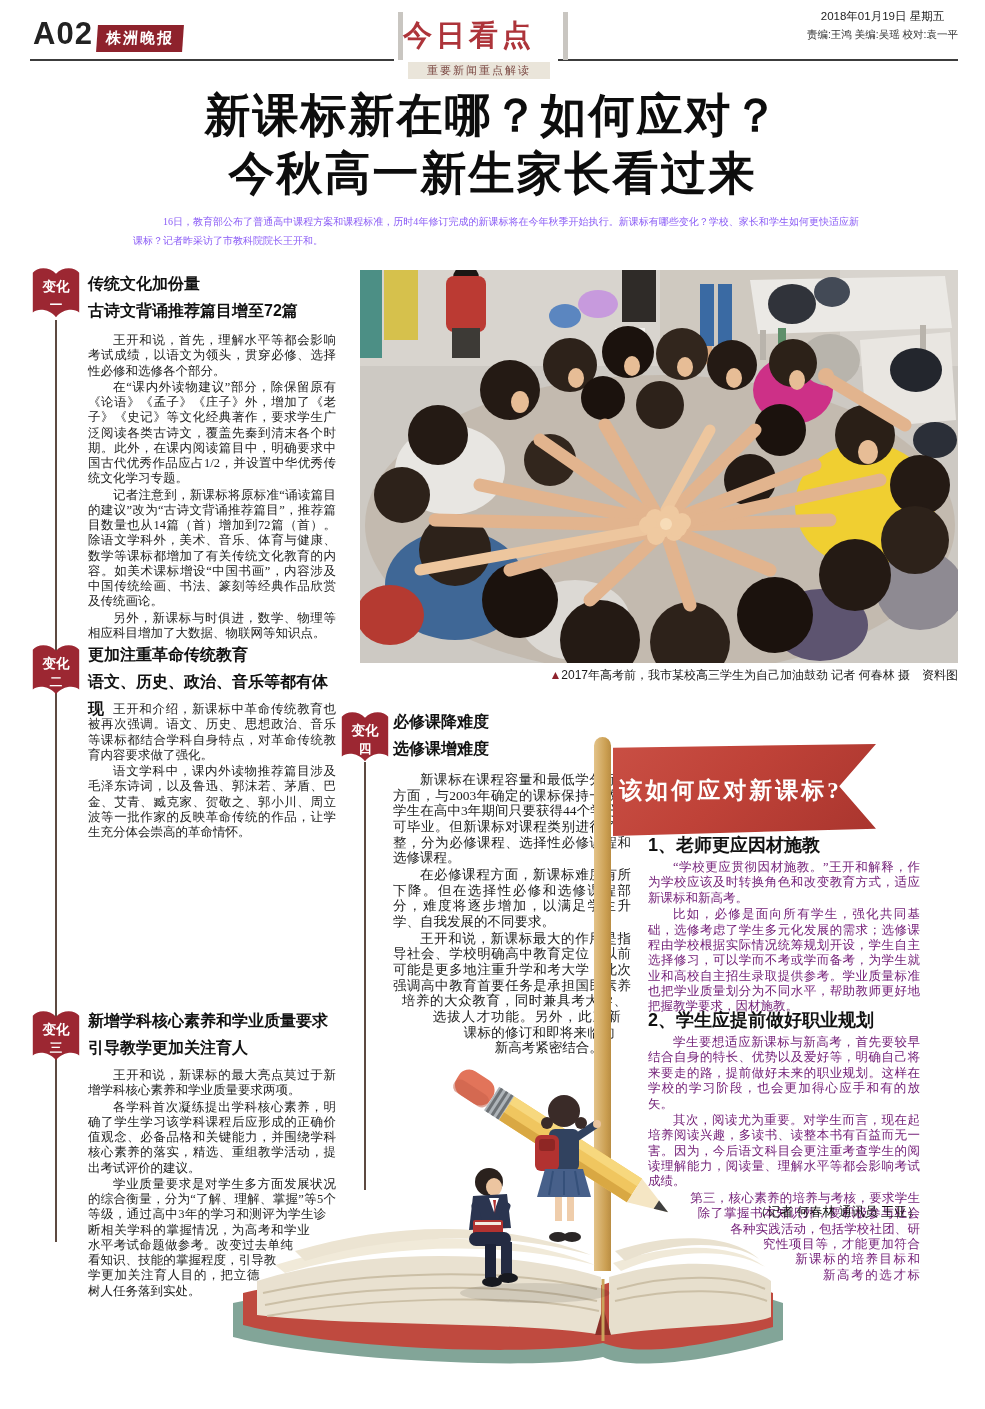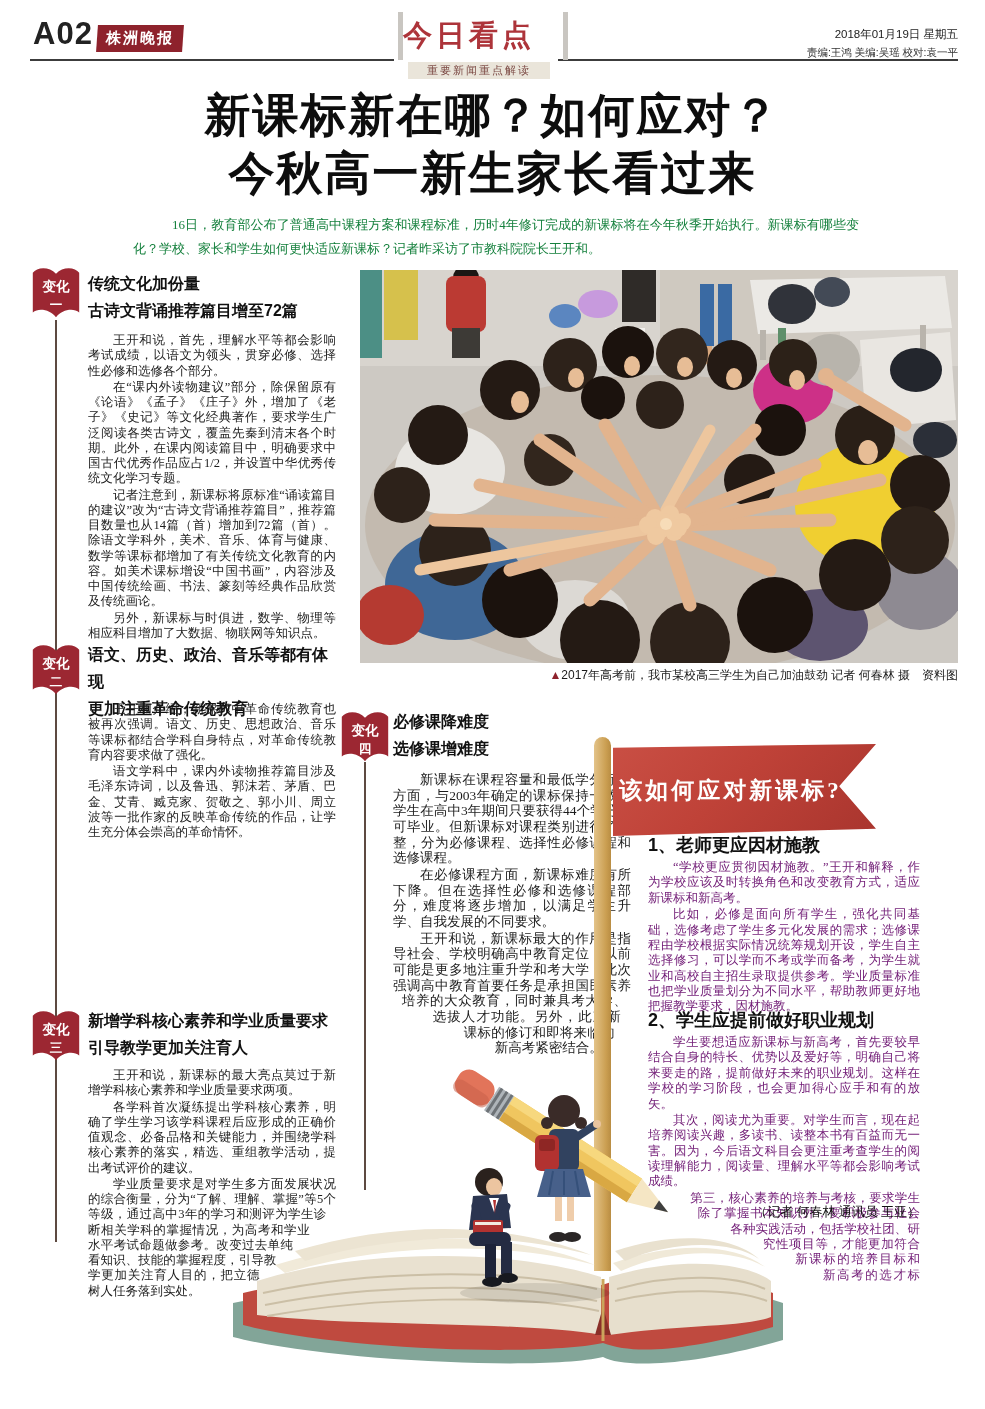--- a/index.html
+++ b/index.html
@@ -12,27 +12,27 @@
         font-weight:bold;font-size:15px;letter-spacing:2px;transform:skewX(-4deg);}
   .rule{position:absolute;height:2px;background:#3c3c3c;top:59px;}
   .rule.left{left:30px;width:364px;}
   .rule.right{left:558px;width:400px;}
   .centerbox{position:absolute;left:398px;top:12px;width:160px;height:48px;
              border-left:5px solid #c9c6c1;border-right:5px solid #c9c6c1;
              display:flex;align-items:center;justify-content:flex-start;}
   .centerbox .t{font-family:"Liberation Serif",serif;font-weight:bold;font-size:29px;color:#ad343a;letter-spacing:4px;}
   .centersub{position:absolute;left:408px;top:62px;width:142px;height:17px;background:#eae5da;
              color:#7c4a44;font-size:11px;display:flex;align-items:center;justify-content:center;letter-spacing:2px;}
-  .dateline{position:absolute;right:27px;top:26px;text-align:right;font-size:11.5px;line-height:1.55;color:#222;}
+  .dateline{position:absolute;right:27px;top:8px;text-align:center;font-size:11.5px;line-height:1.55;color:#222;}
   .dateline .staff{font-size:10.5px;color:#333;}
   
   .headline{position:absolute;left:0;top:86px;width:985px;text-align:center;font-weight:bold;color:#0d0d0d;}
   .headline div{font-size:46px;line-height:1.27;letter-spacing:2px;}
   .intro{position:absolute;left:133px;top:213px;width:726px;font-family:"Liberation Serif",serif;
-         font-size:13px;line-height:1.85;color:#15803d;text-indent:3em;text-align:justify;}
+         font-size:10px;line-height:1.85;color:#8b5cf6;text-indent:3em;text-align:justify;}
   
   .vline{position:absolute;width:2px;background:#5d4a41;}
   .badge{position:absolute;width:52px;height:58px;}
   .sec-title{position:absolute;font-weight:bold;font-size:16px;line-height:1.7;color:#111;}
   .body-col{position:absolute;font-family:"Liberation Serif",serif;font-size:12.5px;line-height:1.22;
             color:#1c1c1c;text-align:justify;}
   .body-col p{margin:0 0 1px 0;text-indent:2em;}
   .wrap-r{float:right;width:125px;height:142px;shape-outside:polygon(100% 26%,100% 100%,8% 100%);}
   .wrap-l4{float:left;width:135px;height:142px;shape-outside:polygon(0 52%,100% 100%,0 100%);}
   .wrap-r4{float:right;width:42px;height:142px;shape-outside:polygon(100% 48%,100% 100%,30% 100%);}
@@ -111,22 +111,22 @@
     <div>古诗文背诵推荐篇目增至72篇</div>
   </div>
   <div class="body-col" style="left:88px;top:333px;width:248px;">
     <p>王开和说，首先，理解水平等都会影响考试成绩，以语文为领头，贯穿必修、选择性必修和选修各个部分。</p>
     <p>在“课内外读物建议”部分，除保留原有《论语》《孟子》《庄子》外，增加了《老子》《史记》等文化经典著作，要求学生广泛阅读各类古诗文，覆盖先秦到清末各个时期。此外，在课内阅读篇目中，明确要求中国古代优秀作品应占1/2，并设置中华优秀传统文化学习专题。</p>
     <p>记者注意到，新课标将原标准“诵读篇目的建议”改为“古诗文背诵推荐篇目”，推荐篇目数量也从14篇（首）增加到72篇（首）。除语文学科外，美术、音乐、体育与健康、数学等课标都增加了有关传统文化教育的内容。如美术课标增设“中国书画”，内容涉及中国传统绘画、书法、篆刻等经典作品欣赏及传统画论。</p>
     <p>另外，新课标与时俱进，数学、物理等相应科目增加了大数据、物联网等知识点。</p>
   </div>
 
   <div class="sec-title" style="left:88px;top:641px;width:250px;">
+    <div>更加注重革命传统教育</div>
     <div>语文、历史、政治、音乐等都有体现</div>
-    <div>更加注重革命传统教育</div>
   </div>
   <div class="body-col" style="left:88px;top:702px;width:248px;">
     <p>王开和介绍，新课标中革命传统教育也被再次强调。语文、历史、思想政治、音乐等课标都结合学科自身特点，对革命传统教育内容要求做了强化。</p>
     <p>语文学科中，课内外读物推荐篇目涉及毛泽东诗词，以及鲁迅、郭沫若、茅盾、巴金、艾青、臧克家、贺敬之、郭小川、周立波等一批作家的反映革命传统的作品，让学生充分体会崇高的革命情怀。</p>
   </div>
 
   <div class="sec-title" style="left:88px;top:1007px;width:250px;">
     <div>新增学科核心素养和学业质量要求</div>
     <div>引导教学更加关注育人</div>
   </div>

